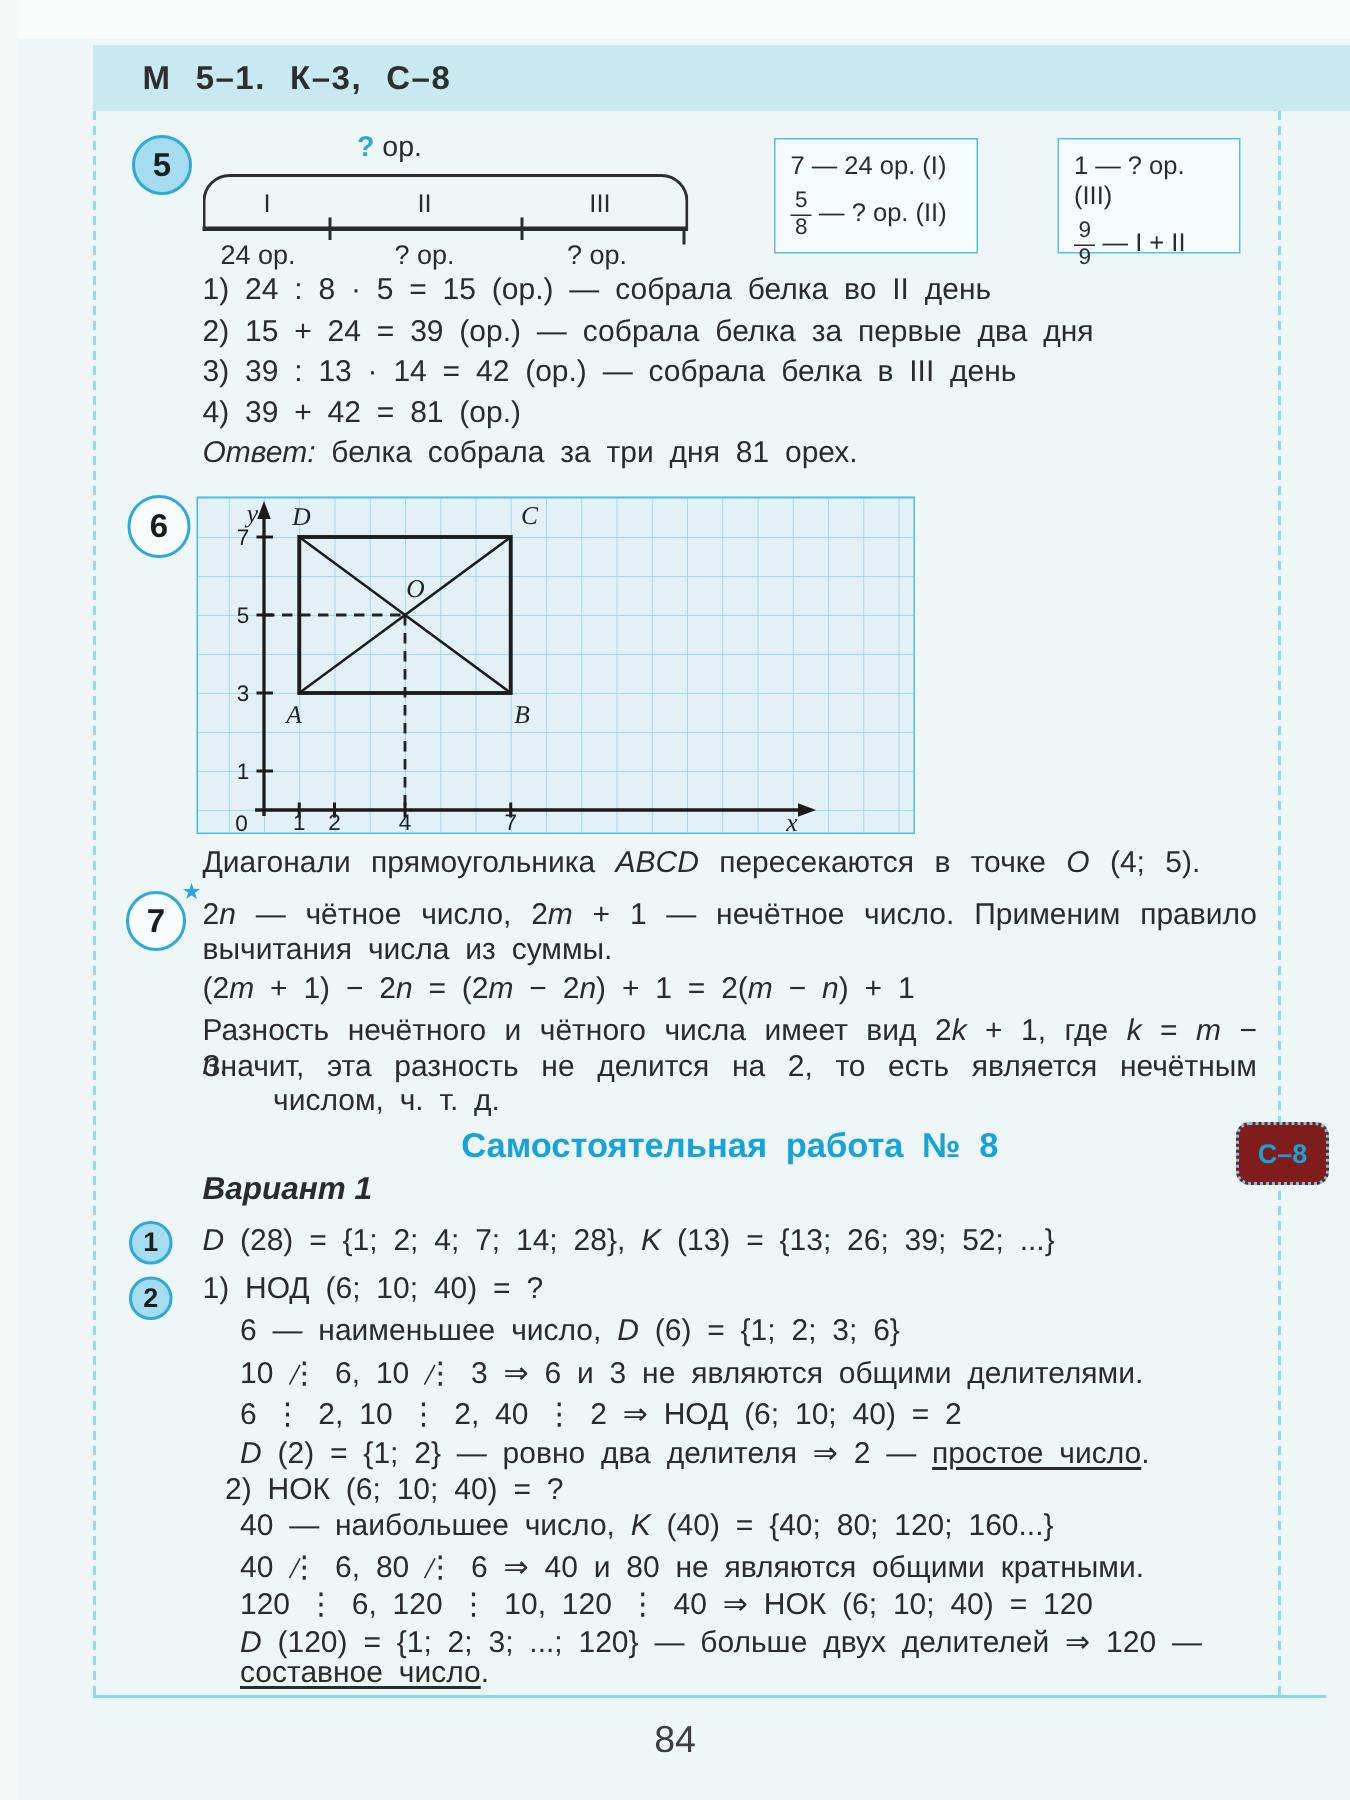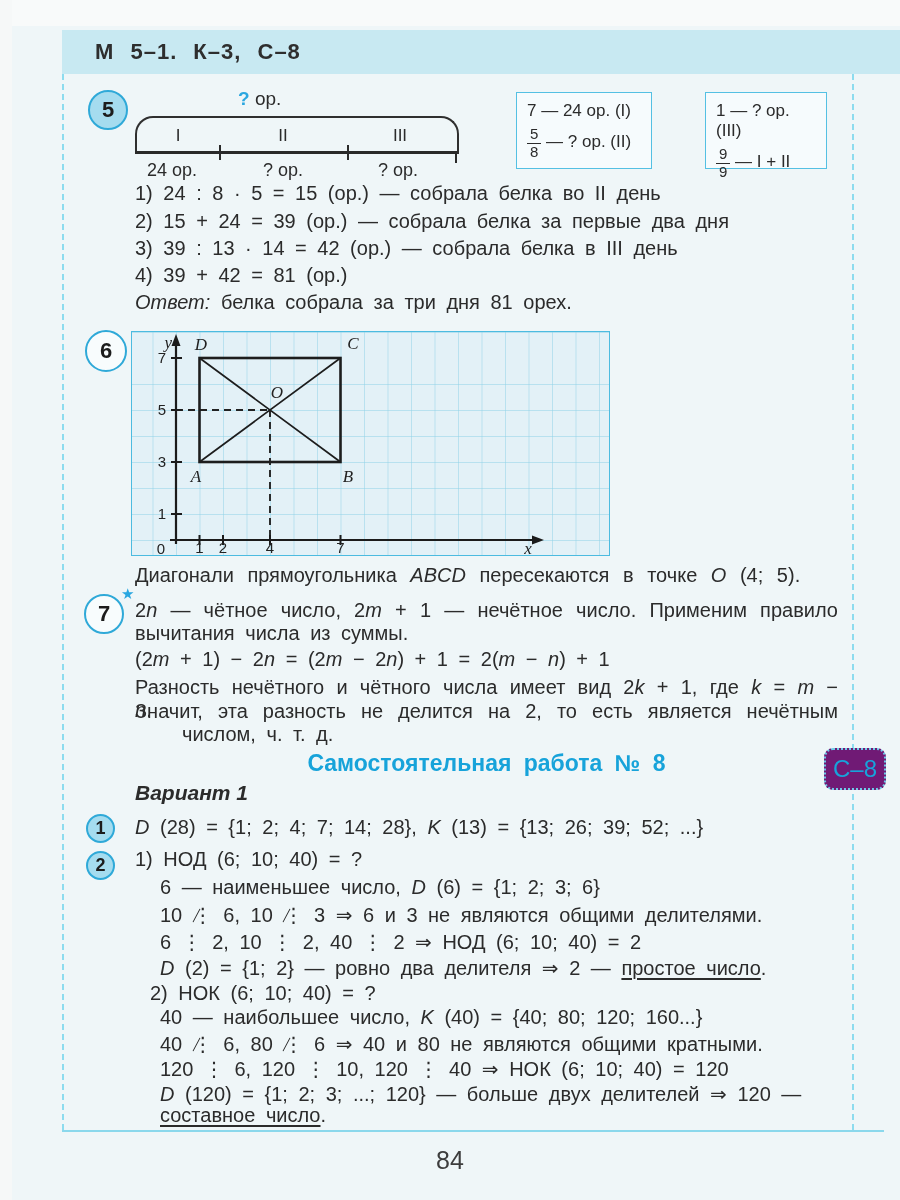--- a/index.html
+++ b/index.html
@@ -34,22 +34,22 @@
   .seg-lab{font-size:17px;color:#2b2b2b;text-align:center;}
   .infobox{border:1.8px solid #54c0e3;background:#f6fbfd;box-sizing:border-box;
            font-size:17px;color:#2b2b2b;padding:6px 10px;}
   .frac{display:inline-block;text-align:center;vertical-align:middle;font-size:15px;line-height:1.1;font-weight:normal;}
   .frac .num{display:block;border-bottom:1.5px solid #2b2b2b;padding:0 3px;}
   .frac .den{display:block;}
   .ans-label{font-style:italic;}
   .jline{white-space:normal;text-align:justify;text-align-last:justify;width:703px;}
   .heading{left:135px;top:750px;width:703px;text-align:center;font-size:23px;font-weight:bold;color:#17a3da;word-spacing:6px;}
   .badge{left:824px;top:748px;width:58px;height:38px;border:2px dotted #6fcbe9;border-radius:9px;
-         background:#701a75;display:flex;align-items:center;justify-content:center;
-         font-size:24px;font-weight:normal;color:#17a3da;}
+         background:#7f1d1d;display:flex;align-items:center;justify-content:center;
+         font-size:18px;font-weight:bold;color:#17a3da;}
   .variant{font-weight:bold;font-style:italic;font-size:21px;}
   u{text-underline-offset:3px;}
   s.nd{text-decoration:none;position:relative;display:inline-block;}
   s.nd::after{content:"";position:absolute;left:-4px;top:50%;width:15px;height:0;
               border-top:1.7px solid #2b2b2b;transform:rotate(-62deg);}
   .gridpanel{left:131px;top:331px;width:477px;height:223px;background:#e3f1f7;border:1.5px solid #4cbbe0;box-sizing:content-box;}
   svg text{font-family:"Liberation Sans","DejaVu Sans",sans-serif;fill:#222;}
   svg text.var{font-family:"Liberation Serif","DejaVu Serif",serif;font-style:italic;font-size:17px;}
   svg text.num{font-size:15px;}
 </style>

